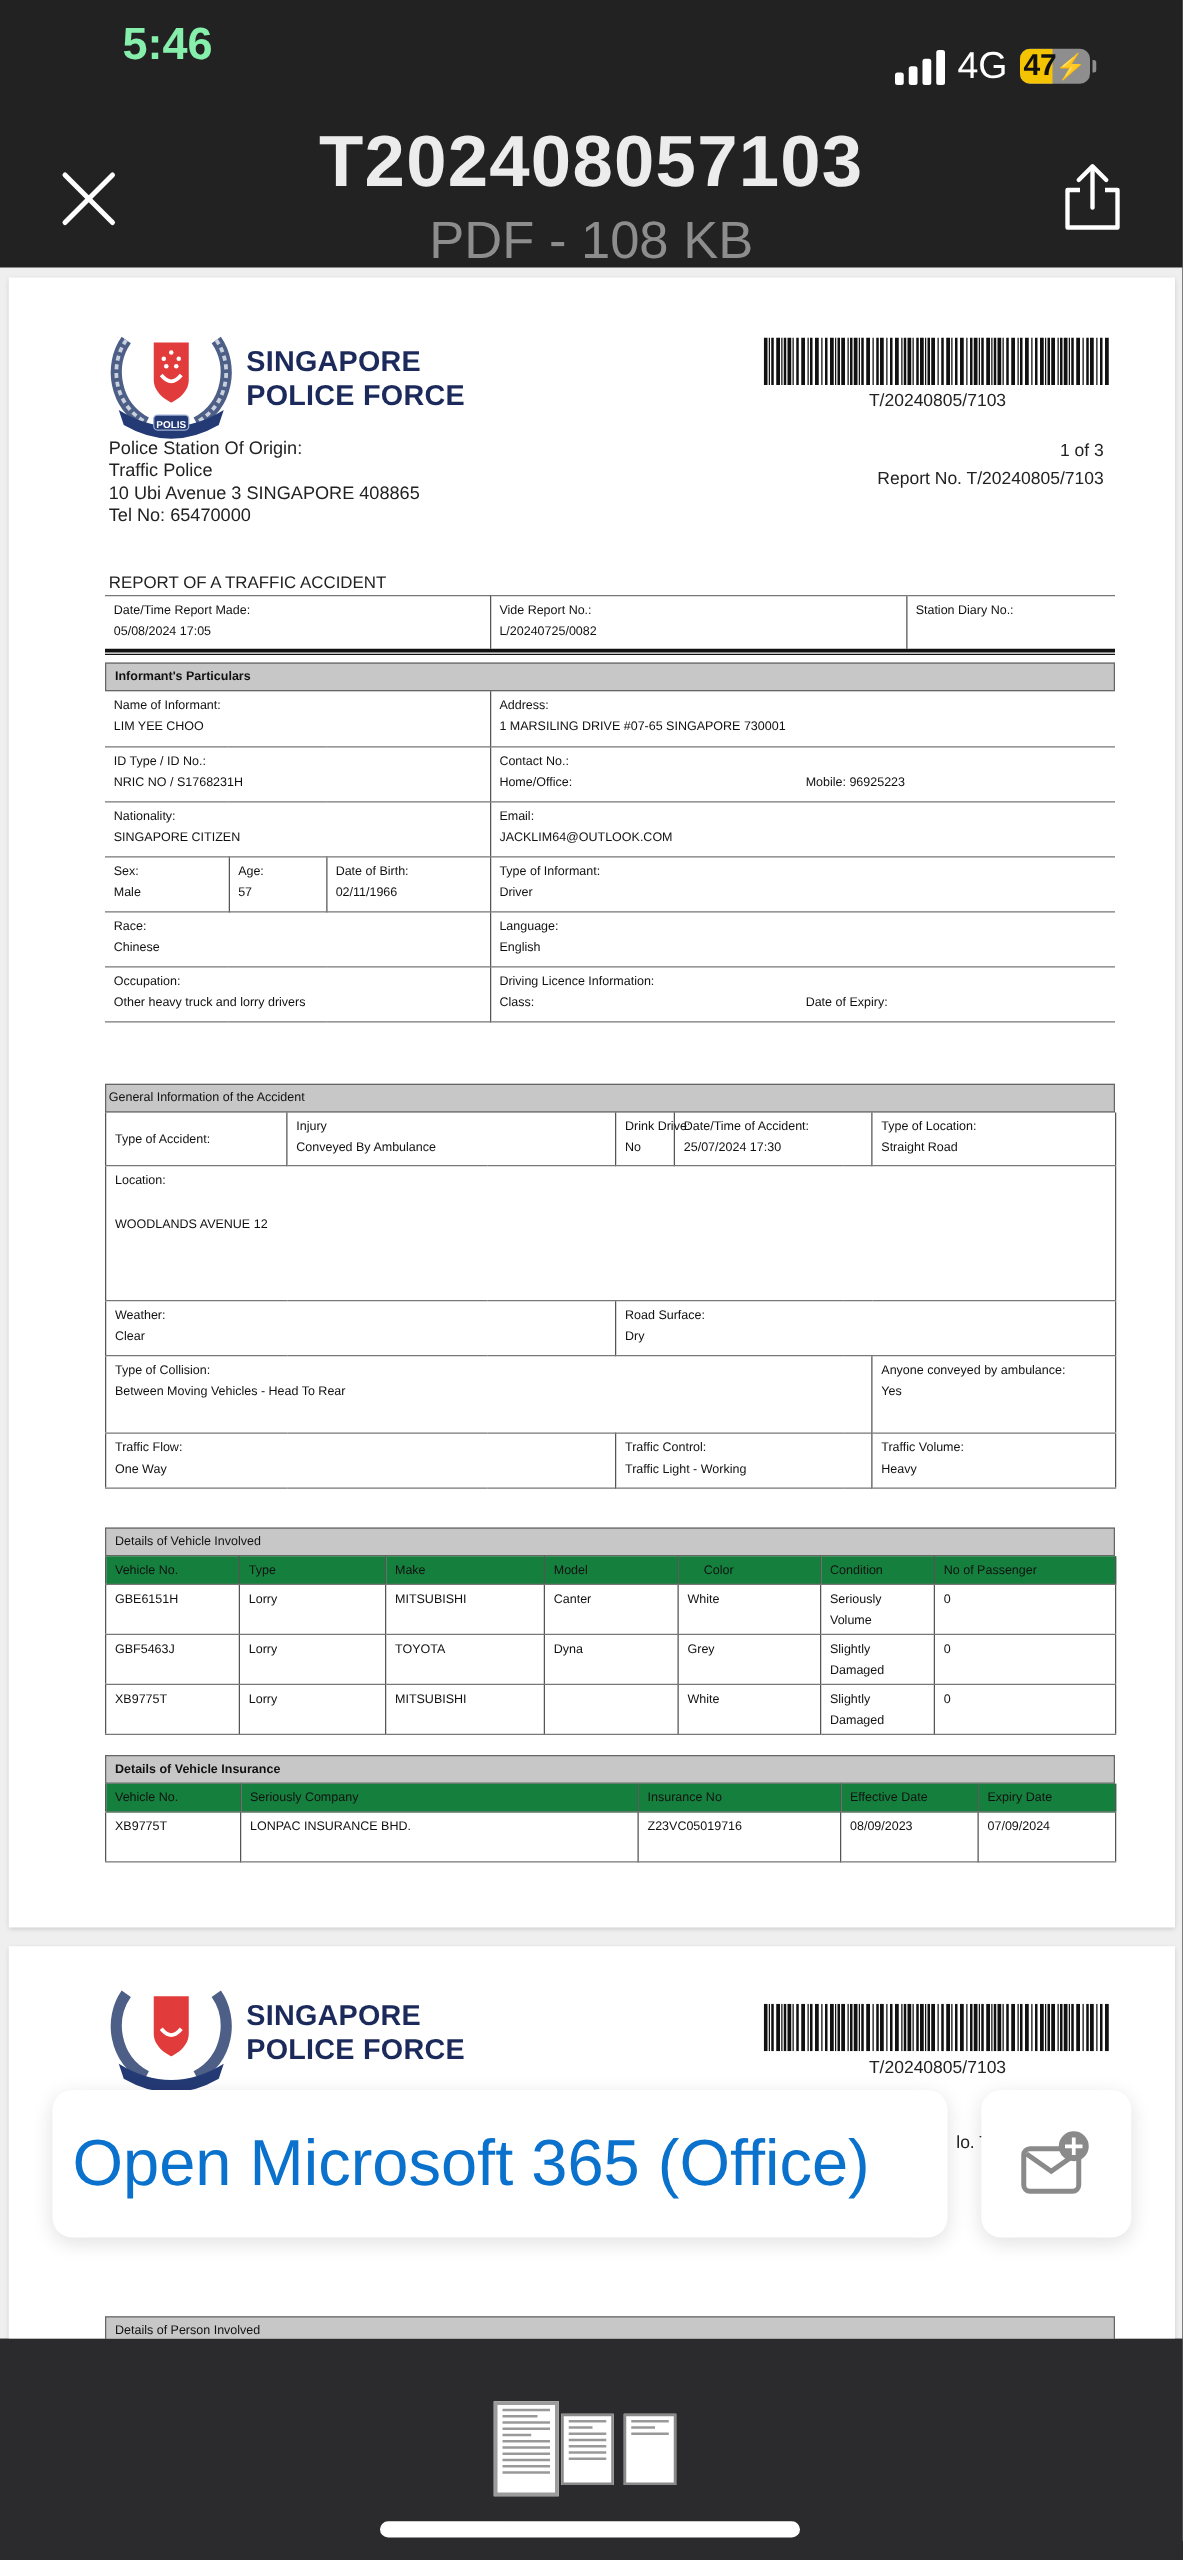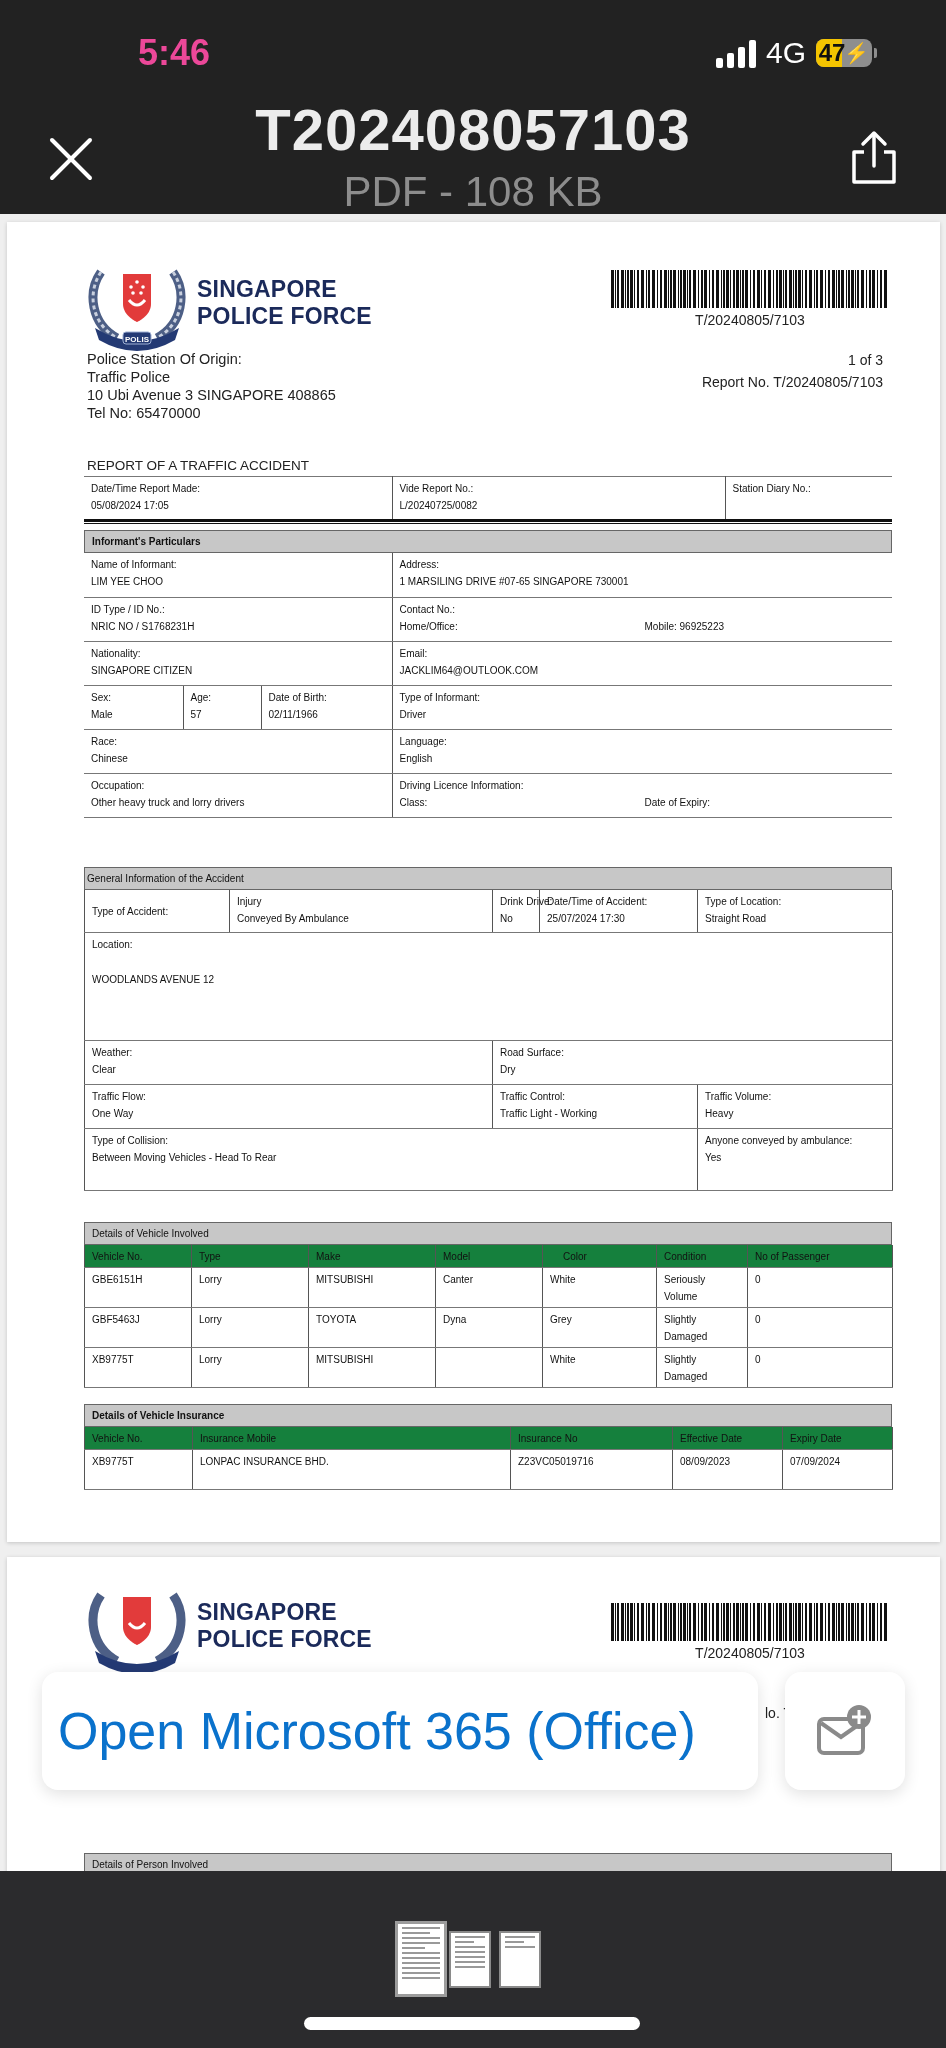--- a/index.html
+++ b/index.html
@@ -1,21 +1,21 @@
 <!DOCTYPE html>
 <html><head>
 <meta charset="utf-8">
 <style>
   * { box-sizing: border-box; margin: 0; padding: 0; }
   html, body { width: 946px; height: 2048px; overflow: hidden; background: #232323; }
   body { position: relative; font-family: "Liberation Sans", sans-serif; }
 
   
   .topbar { position: absolute; left: 0; top: 0; width: 946px; height: 214px; background: #222222; color: #fff; }
-  .time { position: absolute; left: 98px; top: 32px; font-size: 36px; font-weight: 600; color: #ec4899; margin-left: 40px; }
+  .time { position: absolute; left: 98px; top: 14px; font-size: 36px; font-weight: 600; color: #86efac; }
   .status-right { position: absolute; left: 716px; top: 36px; display: flex; align-items: center; gap: 10px; }
   .signal { display: flex; align-items: flex-end; gap: 4px; height: 30px; }
   .signal span { width: 7px; background: #fff; border-radius: 2px; display: block; }
   .net { font-size: 30px; color: #fff; }
   .battery { position: relative; width: 56px; height: 28px; border-radius: 8px; overflow: hidden; background: #8e8e8e; display: flex; align-items: center; justify-content: center; font-weight: 700; font-size: 24px; color: #111; }
   .battery .fill { position: absolute; left: 0; top: 0; bottom: 0; width: 47%; background: #f4c400; }
   .battery span { position: relative; z-index: 1; }
   .battery-tip { width: 3px; height: 10px; background: #8e8e8e; border-radius: 0 2px 2px 0; margin-left: -8px; }
   .close-btn { position: absolute; left: 48px; top: 136px; width: 46px; height: 46px; cursor: pointer; }
   .share-btn { position: absolute; left: 848px; top: 130px; width: 52px; height: 56px; cursor: pointer; }
@@ -372,42 +372,42 @@
         <tr style="height:44px">
           <td class="nolr" colspan="3">
                 <div>Weather:</div>
                 <div>Clear</div>
               </td>
           <td class="norr" colspan="4">
                 <div>Road Surface:</div>
                 <div>Dry</div>
               </td>
         </tr>
+        <tr style="height:62px">
+          <td class="nolr" colspan="6">
+                <div>Type of Collision:</div>
+                <div>Between Moving Vehicles - Head To Rear</div>
+              </td>
+          <td class="norr">
+                <div>Anyone conveyed by ambulance:</div>
+                <div>Yes</div>
+              </td>
+        </tr>
         <tr style="height:44px">
           <td class="nolr" colspan="3">
                 <div>Traffic Flow:</div>
                 <div>One Way</div>
               </td>
           <td colspan="3">
                 <div>Traffic Control:</div>
                 <div>Traffic Light - Working</div>
               </td>
           <td class="norr">
                 <div>Traffic Volume:</div>
                 <div>Heavy</div>
-              </td>
-        </tr>
-        <tr style="height:62px">
-          <td class="nolr" colspan="6">
-                <div>Type of Collision:</div>
-                <div>Between Moving Vehicles - Head To Rear</div>
-              </td>
-          <td class="norr">
-                <div>Anyone conveyed by ambulance:</div>
-                <div>Yes</div>
               </td>
         </tr>
       </tbody>
         </table>
     </div>
 
     <div class="section" style="top:1000px;">
       <div class="hdr-plain" style="padding-left:7px">Details of Vehicle Involved</div>
       <table class="grid" id="vehicles-table" style="border-left:1px solid #555;border-right:1px solid #555;">
         <colgroup>
@@ -468,21 +468,21 @@
         <colgroup>
             <col style="width:108px">
             <col style="width:318px">
             <col style="width:162px">
             <col style="width:110px">
             <col style="width:110px">
           </colgroup>
         <thead>
             <tr class="collhdr" id="ins-head">
               <td class="nolr" style="white-space: nowrap;">Vehicle No.</td>
-              <td style="white-space: nowrap;">Insurance Mobile</td>
+              <td style="white-space: nowrap;">Seriously Company</td>
               <td style="white-space: nowrap;">Insurance No</td>
               <td style="white-space: nowrap;">Effective Date</td>
               <td class="norr" style="white-space: nowrap;">Expiry Date</td>
             </tr>
           </thead>
         <tbody id="ins-body">
             <tr style="height: 40px;">
               <td class="nolr">XB9775T</td>
               <td>LONPAC INSURANCE BHD.</td>
               <td>Z23VC05019716</td>

